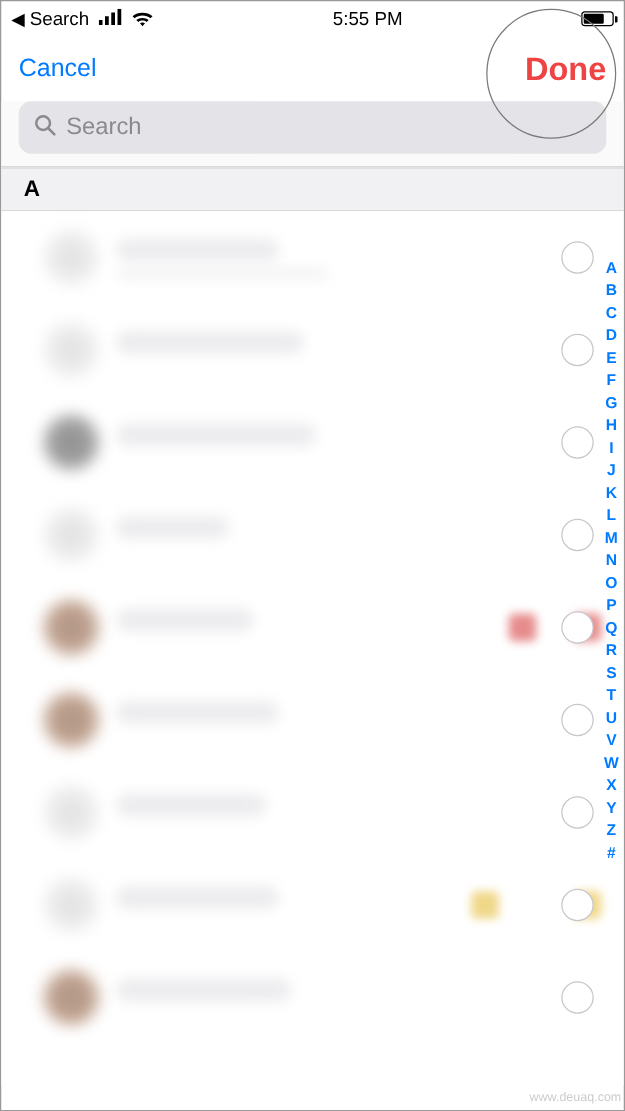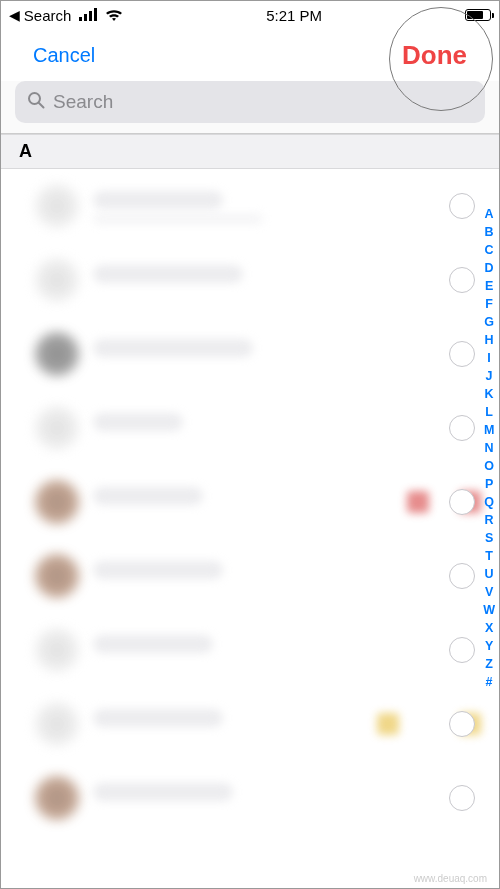--- a/index.html
+++ b/index.html
@@ -28,21 +28,21 @@
     .wifi-icon svg { display: block; }
     .battery { width: 26px; height: 12px; border: 1.5px solid #000; border-radius: 3px; position: relative; }
     .battery::after { content: ""; position: absolute; right: -4px; top: 2.5px; width: 2.5px; height: 5px; background: #000; border-radius: 0 1px 1px 0; }
     .battery-fill { position: absolute; left: 1px; top: 1px; bottom: 1px; width: 65%; background: #000; border-radius: 1px; }
 
     .nav-bar {
       display: flex;
       align-items: center;
       justify-content: space-between;
       height: 52px;
-      padding: 0 32px;
+      padding: 0 14px;
     }
     .nav-cancel { color: #007aff; font-size: 20px; }
     .nav-title { font-size: 20px; font-weight: 600; flex: 1; text-align: center; }
     .nav-done {
       color: #ef4444;
       font-size: 26px;
       font-weight: 600;
       z-index: 3;
       position: relative;
     }
@@ -176,21 +176,21 @@
     .index-strip span {
       color: #007aff;
       font-size: 12.5px;
       font-weight: 600;
       line-height: 18px;
     }
 
     .watermark {
       position: absolute;
       bottom: 4px;
-      right: 12px;
+      right: 2px;
       font-size: 10px;
       color: #ccc;
       z-index: 5;
     }
   </style>
 </head>
 <body>
 
 <div class="status-bar">
   <div class="status-left">
@@ -203,21 +203,21 @@
           <rect x="10" y="3" width="3" height="10" fill="#000"></rect>
           <rect x="15" y="0" width="3" height="13" fill="#000"></rect>
         </svg>
     </span>
     <span class="wifi-icon">
       <svg width="18" height="13" viewBox="0 0 18 13">
           <path d="M9 12 L11 9.5 C10 8.7 8 8.7 7 9.5 Z M4 7 C6.5 4.8 11.5 4.8 14 7 L12.2 8.6 C10.5 7.1 7.5 7.1 5.8 8.6 Z M1 4 C5 0.3 13 0.3 17 4 L15.3 5.6 C12 2.7 6 2.7 2.7 5.6 Z" fill="#000"></path>
         </svg>
     </span>
   </div>
-  <div>5:21 PM</div>
+  <div>5:55 PM</div>
   <div class="status-right">
     <div class="battery">
         <div class="battery-fill"></div>
       </div>
   </div>
 </div>
 
 <div class="done-circle"></div>
 
 <div class="nav-bar">

